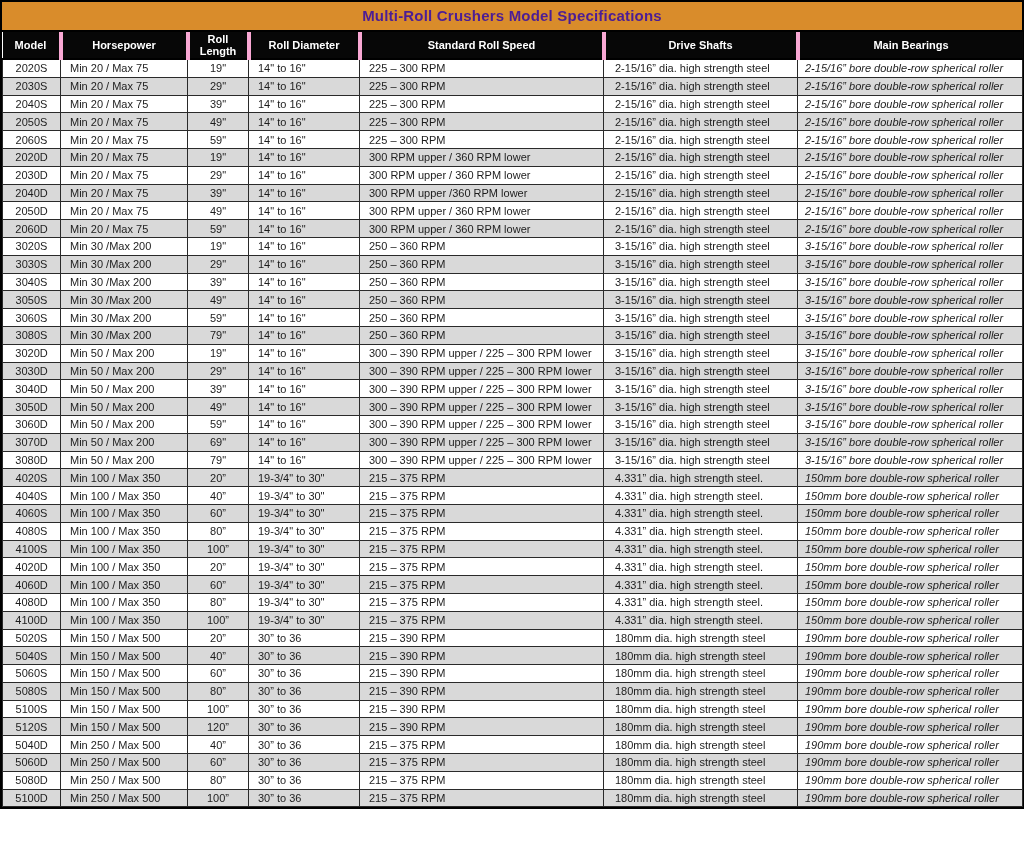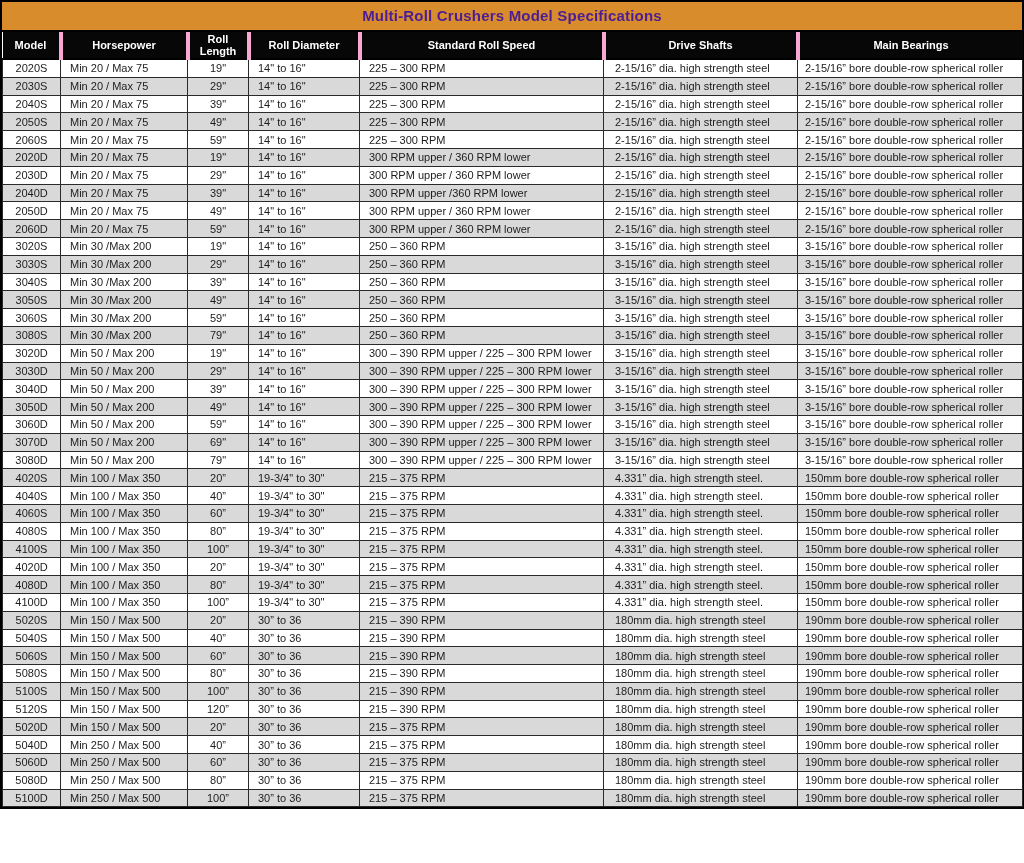--- a/index.html
+++ b/index.html
@@ -54,21 +54,21 @@
     background-clip: padding-box;
   }
   tbody tr { background: #ffffff; }
   tbody tr:nth-child(even) { background: #D9D9D9; }
   td.c0 { text-align: center; font-weight: normal; }
   td.c1 { text-align: left; padding-left: 9px; }
   td.c2 { text-align: center; }
   td.c3 { text-align: left; padding-left: 9px; }
   td.c4 { text-align: left; padding-left: 9px; }
   td.c5 { text-align: left; padding-left: 11px; }
-  td.c6 { text-align: left; padding-left: 7px; }
+  td.c6 { text-align: left; padding-left: 7px; font-style: italic; }
 </style>
 </head>
 <body>
 
 <div class="page">
   <div class="title-bar">
     <span>Multi-Roll Crushers Model Specifications</span>
   </div>
   <table class="spec-table">
     <colgroup>
@@ -347,20 +347,29 @@
         <tr>
           <td class="c0">4020D</td>
           <td class="c1">Min 100 / Max 350</td>
           <td class="c2">20”</td>
           <td class="c3">19-3/4" to 30"</td>
           <td class="c4">215 – 375 RPM</td>
           <td class="c5">4.331” dia. high strength steel.</td>
           <td class="c6">150mm bore double-row spherical roller</td>
         </tr>
         <tr>
+          <td class="c0">4060D</td>
+          <td class="c1">Min 100 / Max 350</td>
+          <td class="c2">60”</td>
+          <td class="c3">19-3/4" to 30"</td>
+          <td class="c4">215 – 375 RPM</td>
+          <td class="c5">4.331” dia. high strength steel.</td>
+          <td class="c6">150mm bore double-row spherical roller</td>
+        </tr>
+        <tr>
           <td class="c0">4080D</td>
           <td class="c1">Min 100 / Max 350</td>
           <td class="c2">80”</td>
           <td class="c3">19-3/4" to 30"</td>
           <td class="c4">215 – 375 RPM</td>
           <td class="c5">4.331” dia. high strength steel.</td>
           <td class="c6">150mm bore double-row spherical roller</td>
         </tr>
         <tr>
           <td class="c0">4100D</td>
@@ -415,29 +424,20 @@
           <td class="c4">215 – 390 RPM</td>
           <td class="c5">180mm dia. high strength steel</td>
           <td class="c6">190mm bore double-row spherical roller</td>
         </tr>
         <tr>
           <td class="c0">5120S</td>
           <td class="c1">Min 150 / Max 500</td>
           <td class="c2">120”</td>
           <td class="c3">30” to 36</td>
           <td class="c4">215 – 390 RPM</td>
-          <td class="c5">180mm dia. high strength steel</td>
-          <td class="c6">190mm bore double-row spherical roller</td>
-        </tr>
-        <tr>
-          <td class="c0">5020D</td>
-          <td class="c1">Min 150 / Max 500</td>
-          <td class="c2">20”</td>
-          <td class="c3">30” to 36</td>
-          <td class="c4">215 – 375 RPM</td>
           <td class="c5">180mm dia. high strength steel</td>
           <td class="c6">190mm bore double-row spherical roller</td>
         </tr>
         <tr>
           <td class="c0">5040D</td>
           <td class="c1">Min 250 / Max 500</td>
           <td class="c2">40”</td>
           <td class="c3">30” to 36</td>
           <td class="c4">215 – 375 RPM</td>
           <td class="c5">180mm dia. high strength steel</td>

